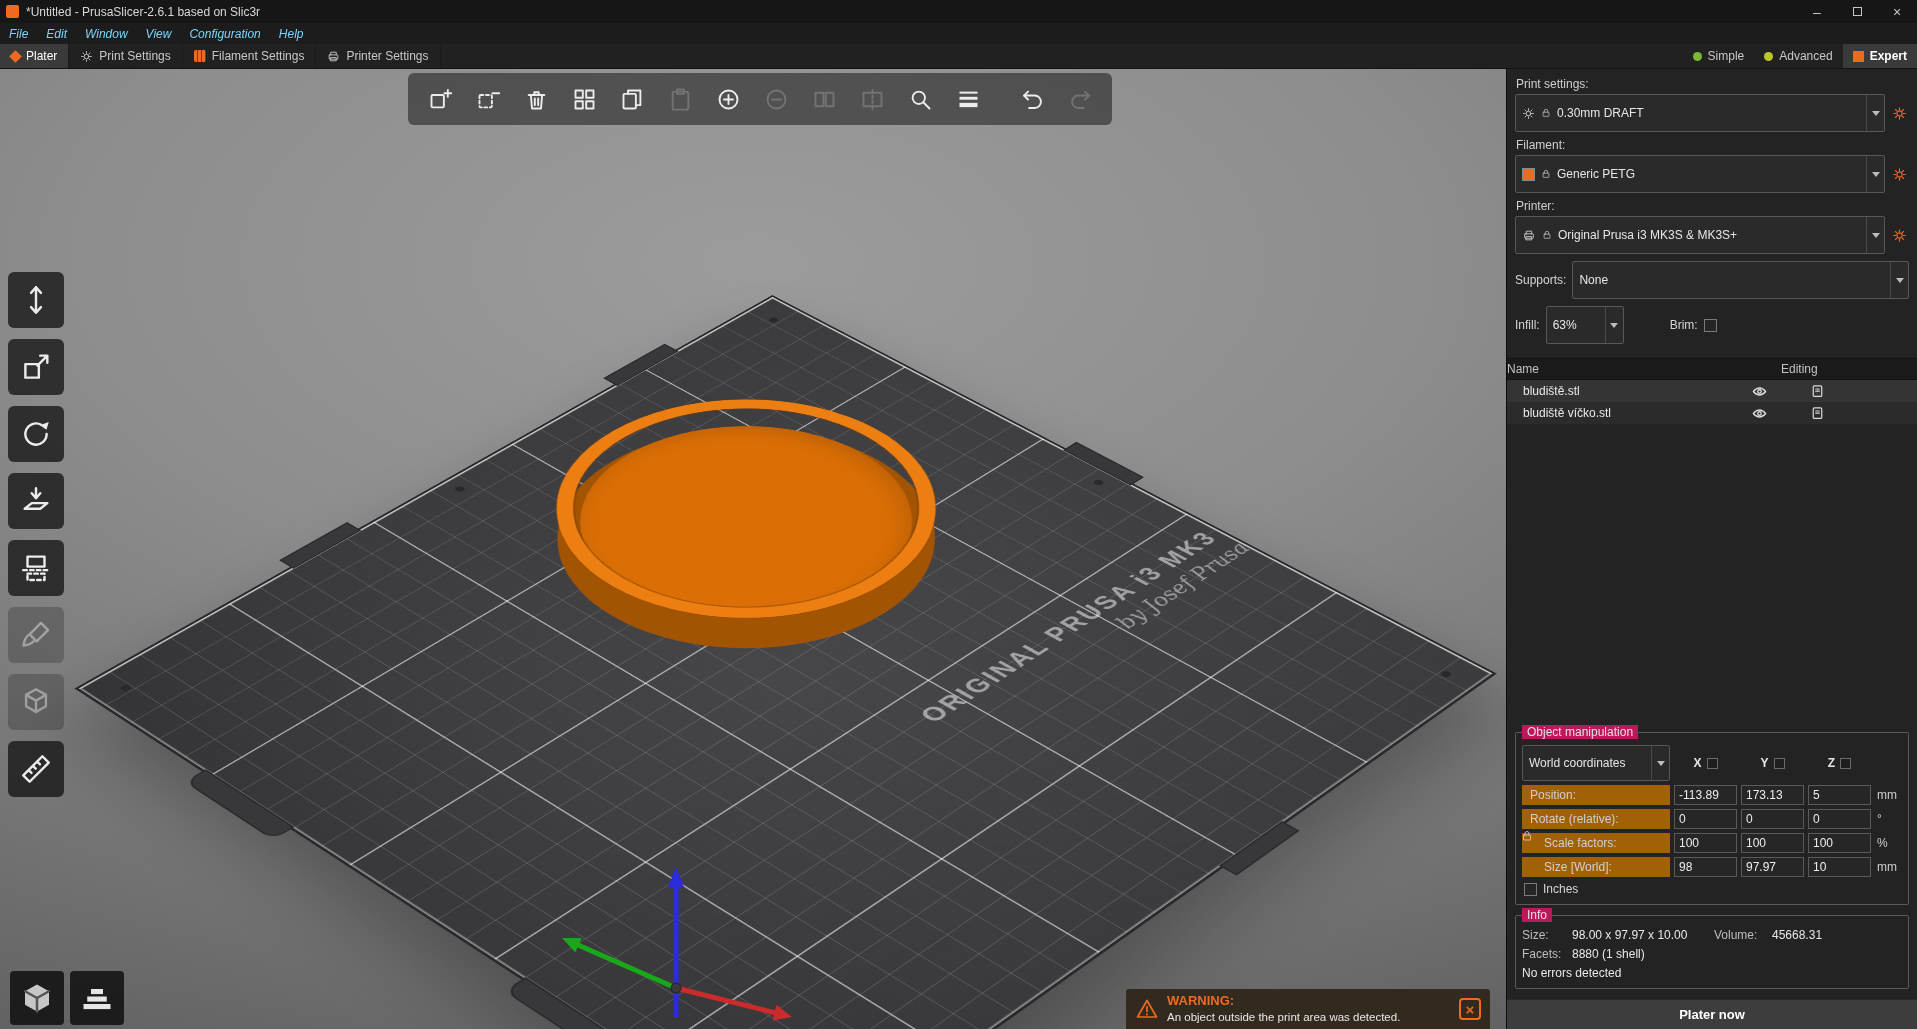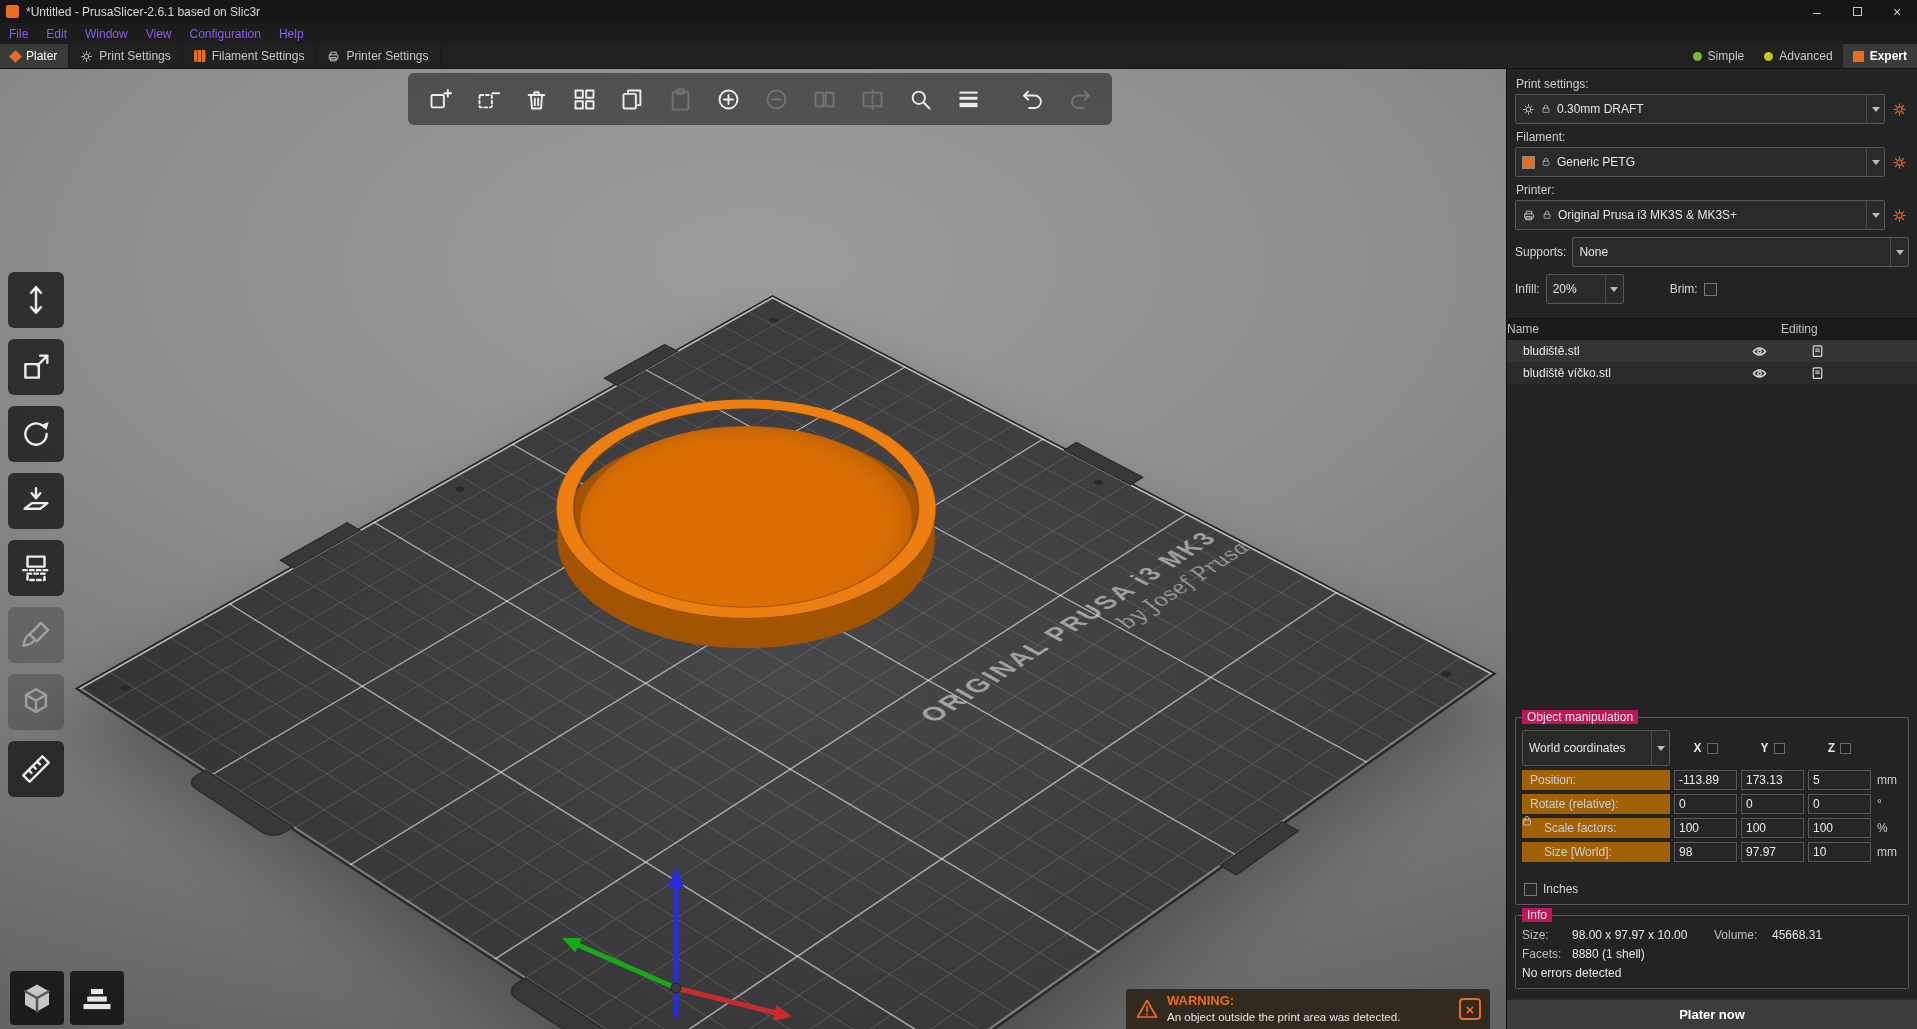--- a/index.html
+++ b/index.html
@@ -14,21 +14,21 @@
   
   .titlebar { position:absolute; left:0; top:0; width:100%; height:23px; background:#161616;
     display:flex; align-items:center; gap:7px; padding-left:6px; color:#d8d8d8; }
   .app-logo { width:13px; height:13px; background:#ED6B21; border-radius:2px; flex:none; }
   .win-controls { margin-left:auto; display:flex; height:100%; }
   .win-btn { width:40px; height:100%; display:flex; align-items:center; justify-content:center; color:#c7c7c7; font-size:14px; }
   .max-glyph { width:9px; height:9px; border:1px solid #c7c7c7; display:block; }
 
   
   .menubar { position:absolute; left:0; top:23px; width:100%; height:21px; background:#1c1c1c;
-    display:flex; align-items:stretch; color:#8b5cf6; }
+    display:flex; align-items:stretch; color:#7dd3fc;font-style:italic; }
   .menu-item { padding:0 9px; display:flex; align-items:center; }
 
   
   .tabbar { position:absolute; left:0; top:44px; width:100%; height:25px; background:#212121;
     display:flex; align-items:stretch; color:#c8c8c8; border-bottom:1px solid #131313; }
   .tab { display:flex; align-items:center; gap:6px; padding:0 11px; border-right:1px solid #1a1a1a; }
   .tab.active { background:#3a3a3a; color:#fff; }
   .plater-diamond { width:9px; height:9px; background:#ED6B21; transform:rotate(45deg); display:block; }
   .filament-bars { width:12px; height:12px; display:block;
     background:repeating-linear-gradient(90deg,#ED6B21 0 3px,#7e3a0c 3px 4px); border-radius:2px; }
@@ -109,21 +109,21 @@
   .toast-title { color:#ED6B21; font-weight:bold; font-size:13px; }
   .toast-msg { color:#e6e6e6; font-size:11.5px; }
   .toast-close { margin-left:auto; width:22px; height:22px; border:2px solid #ED6B21; border-radius:4px;
     color:#ED6B21; display:flex; align-items:center; justify-content:center; font-size:15px; font-weight:bold; }
 
   
   .sidebar { position:absolute; left:1506px; top:69px; width:411px; height:960px; background:#232323;
     border-left:1px solid #0c0c0c; display:flex; flex-direction:column; padding:6px 8px 0 8px; }
   .side-label { margin:2px 1px 3px 1px; color:#cfcfcf; }
   .preset-row { display:flex; align-items:center; gap:4px; margin-bottom:4px; }
-  .combo { flex:1; min-width:0; height:30px; background:#2a2a2a; border:1px solid #585858; border-radius:2px;
+  .combo { flex:1; min-width:0; height:38px; background:#2a2a2a; border:1px solid #585858; border-radius:2px;
     display:flex; align-items:center; gap:6px; padding-left:6px; color:#e6e6e6; }
   .combo-label { flex:1; overflow:hidden; text-overflow:ellipsis; white-space:nowrap; }
   .combo-arrow { width:18px; align-self:stretch; border-left:1px solid #4a4a4a; display:flex; align-items:center; justify-content:center; flex:none; }
   .chev { width:0; height:0; border-left:4px solid transparent; border-right:4px solid transparent; border-top:5px solid #bdbdbd; display:block; }
   .gear-btn { width:20px; height:20px; flex:none; display:flex; align-items:center; justify-content:center; }
   .swatch { width:13px; height:13px; background:#ED6B21; border:1px solid #8a8a8a; flex:none; display:block; }
   .supports-row, .infill-row { display:flex; align-items:center; gap:6px; margin:3px 0 4px; }
   .infill-row { margin-bottom:8px; }
   .combo.small { flex:none; width:78px; }
   .brim-gap { margin-left:40px; }
@@ -148,21 +148,21 @@
   .manip-head, .manip-row { display:grid; grid-template-columns:148px 63px 63px 63px 26px; gap:4px; align-items:center; margin-bottom:4px; }
   .coords-combo { height:36px;align-items:center; }
   .axis-h { display:flex; align-items:center; justify-content:center; gap:5px; font-weight:bold; color:#e6e6e6; }
   .axis-lock { width:11px; height:11px; background:#1e1e1e; border:1px solid #6a6a6a; display:block; }
   .manip-label { background:#a16207; height:20px; display:flex; align-items:center; padding-left:8px; color:#cfcfcf; }
   .manip-label.indent { padding-left:22px; }
   .num-input { width:100%; height:20px; background:#262626; border:1px solid #5a5a5a; color:#ededed;
     font:12px "Liberation Sans", sans-serif; padding:0 4px; }
   .unit { color:#cfcfcf; padding-left:2px; }
   .scale-lock { position:absolute; left:5px; top:96px; color:#cfcfcf; }
-  .inches-row { display:flex; align-items:center; gap:6px; margin-top:20px; padding-left:2px; }
+  .inches-row { display:flex; align-items:center; gap:6px; margin-top:5px; padding-left:2px; }
 
   .info-grid { display:grid; grid-template-columns:50px 142px 58px 1fr; row-gap:5px; align-items:center; }
   .info-label { color:#bdbdbd; }
   .info-val { color:#e8e8e8; }
   .span3 { grid-column:2 / 5; }
   .span4 { grid-column:1 / 5; }
 
   .slice-bar { margin:10px -8px 0 -8px; height:30px; background:#3d3d3d; border-top:1px solid #2a2a2a;
     display:flex; align-items:center; justify-content:center; color:#fff; font-weight:bold; font-size:13px; }
 
@@ -527,21 +527,21 @@
         <span class="combo-label">None</span>
         <span class="combo-arrow">
             <span class="chev"></span>
           </span>
       </div>
     </div>
 
     <div class="infill-row">
       <span>Infill:</span>
       <div class="combo small">
-        <span class="combo-label">20%</span>
+        <span class="combo-label">63%</span>
         <span class="combo-arrow">
             <span class="chev"></span>
           </span>
       </div>
       <span class="brim-gap">Brim:</span>
       <input type="checkbox" class="checkbox" style="">
     </div>
 
     <div class="obj-table">
       <div class="obj-header">

